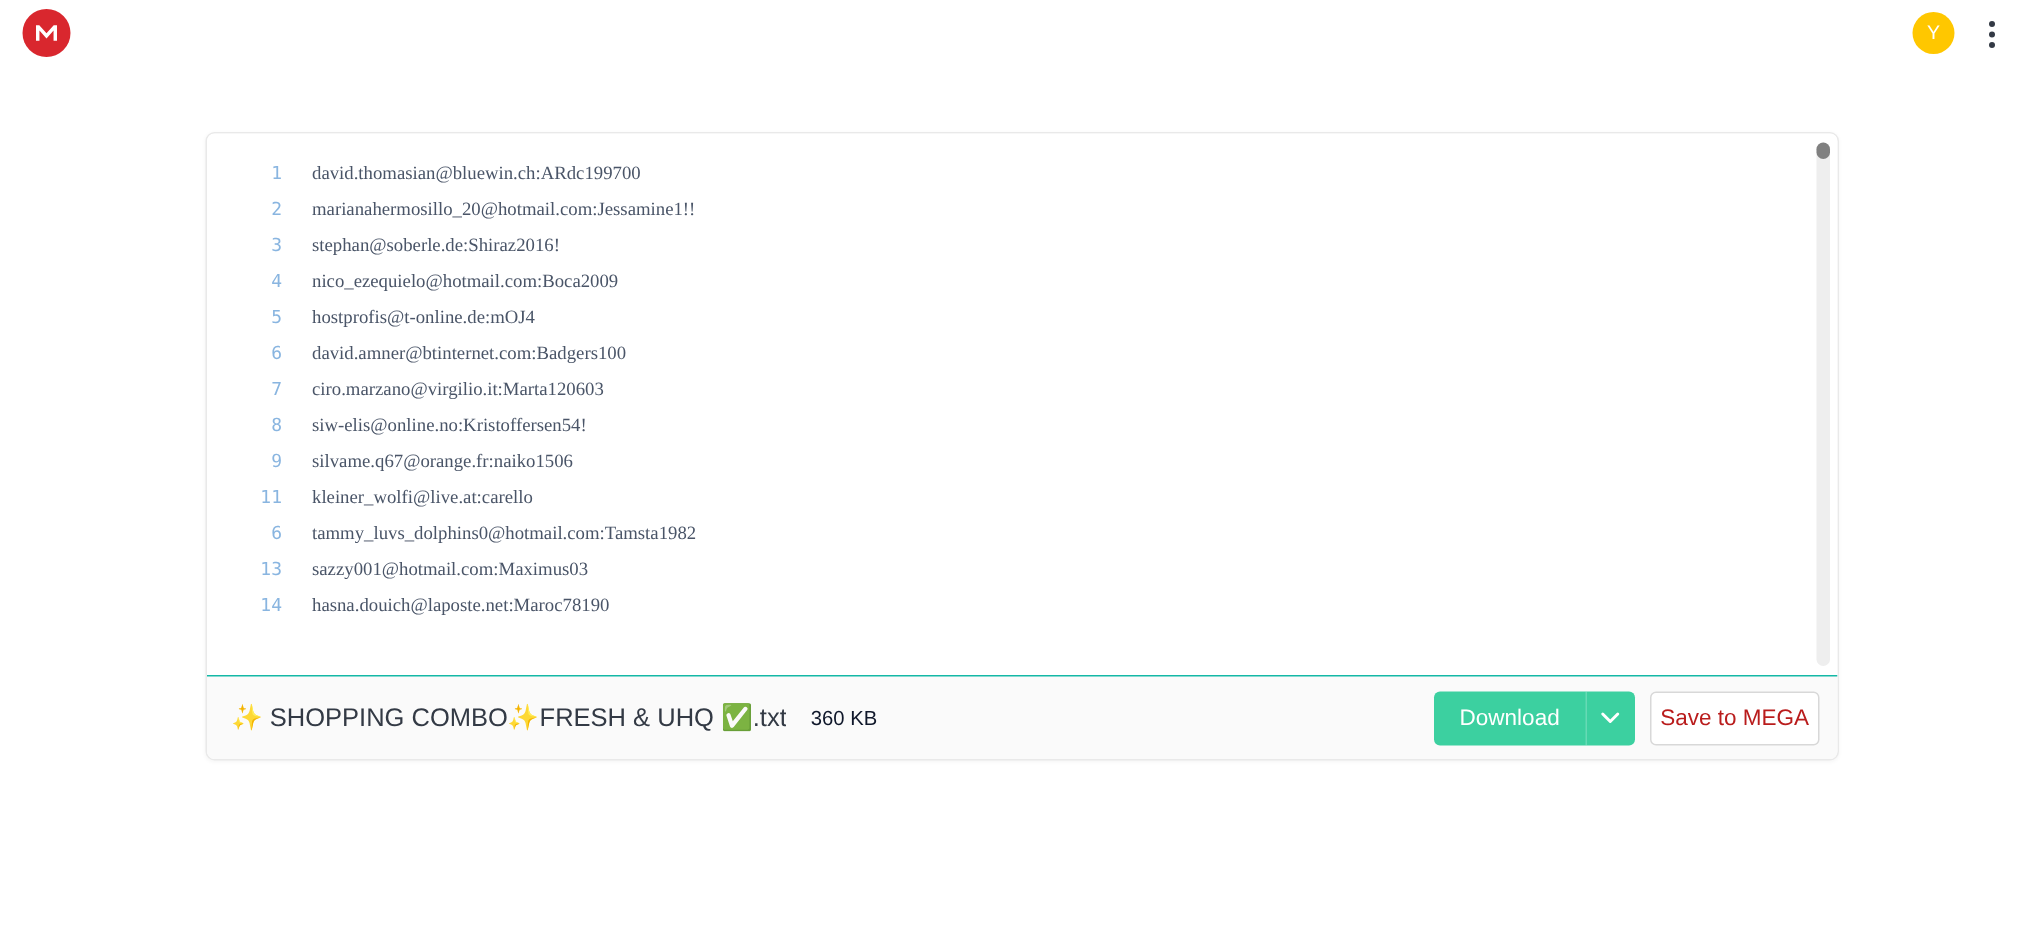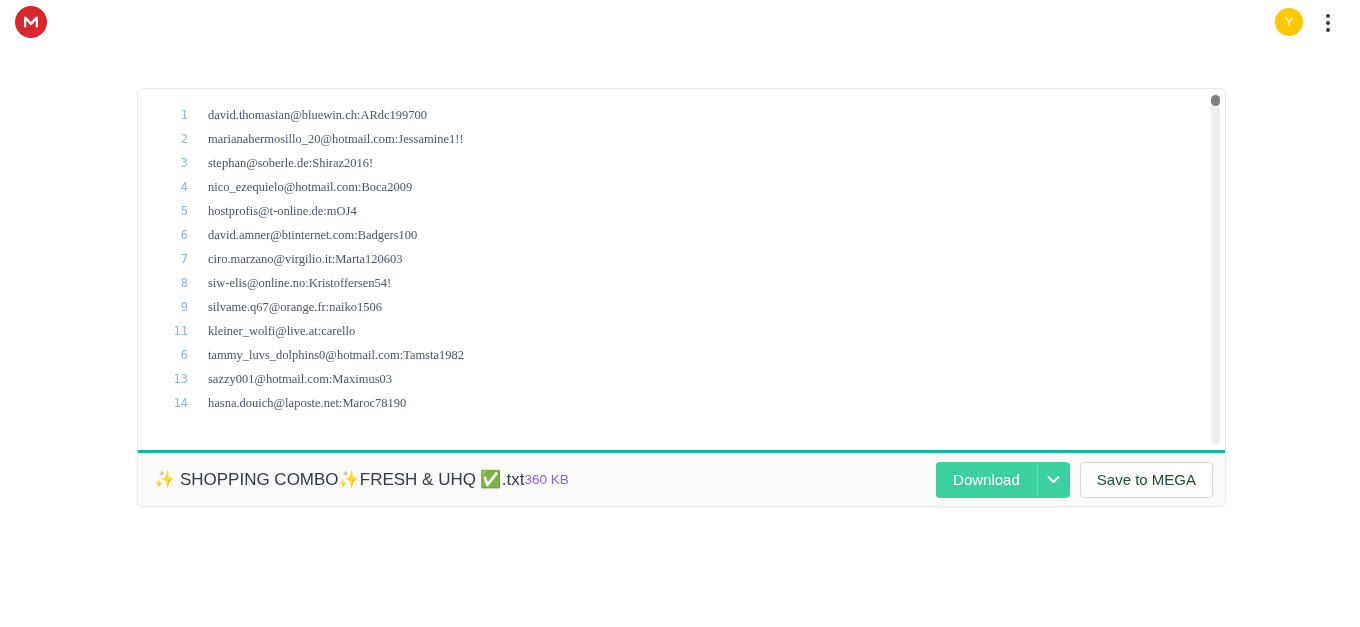--- a/index.html
+++ b/index.html
@@ -141,42 +141,43 @@
     background: #808080;
     border-radius: 5px;
     cursor: grab;
   }
 
   
   .footer {
     flex: 0 0 56px;
     height: 56px;
     background: #fafafa;
-    border-top: 3px solid #14b8a6;
+    border-top: 1px solid #14b8a6;
     display: flex;
     align-items: center;
     padding: 0 12px 0 16px;
   }
   .file-meta {
     display: flex;
     align-items: center;
     flex: 1 1 auto;
     min-width: 0;
   }
   .file-name {
     font-size: 17px;
     color: #333a45;
     font-family: "Liberation Sans", sans-serif;
     white-space: nowrap;
     overflow: hidden;
     text-overflow: ellipsis;
   }
   .file-size {
+    margin-left: 16px;
     font-size: 13.5px;
-    color: #8b5cf6;
+    color: #0f172a;
     white-space: nowrap;
   }
 
   .actions {
     display: flex;
     align-items: center;
     gap: 10px;
     flex: 0 0 auto;
     margin-left: 44px;
   }
@@ -207,23 +208,23 @@
     align-items: center;
     justify-content: center;
     cursor: pointer;
   }
   .btn-download-caret svg { display: block; }
   .btn-save {
     background: #ffffff;
     border: 1px solid #d8d8d8;
     border-radius: 4px;
     height: 36px;
-    padding: 0 16px;
+    padding: 0 6px;
     font-size: 15px;
-    color: #14532d;
+    color: #b91c1c;
     font-family: "Liberation Sans", sans-serif;
     cursor: pointer;
     white-space: nowrap;
   }
 </style>
 </head>
 <body>
 
 <div class="topbar">
 

